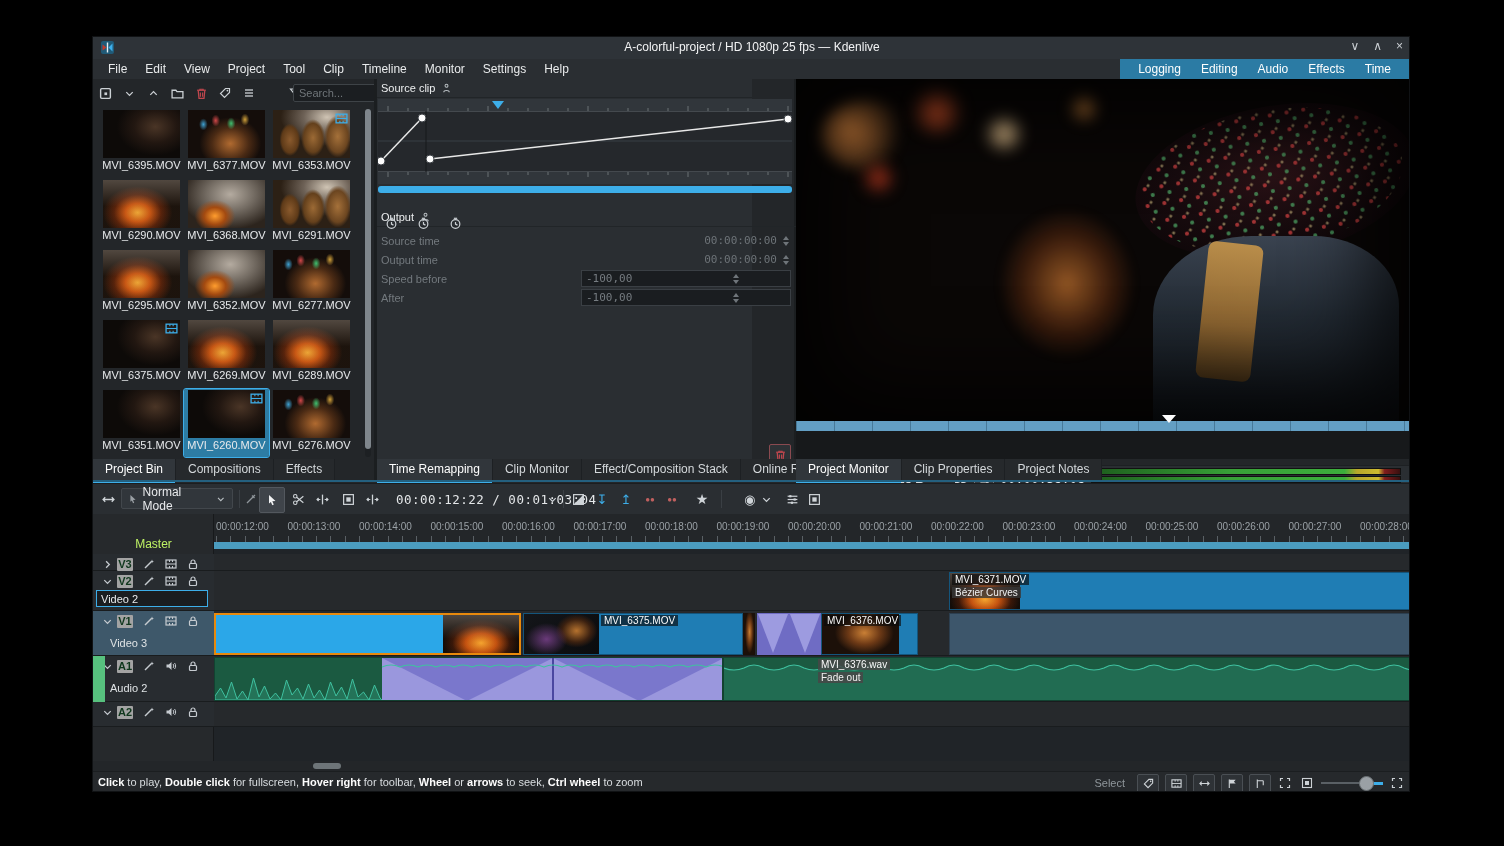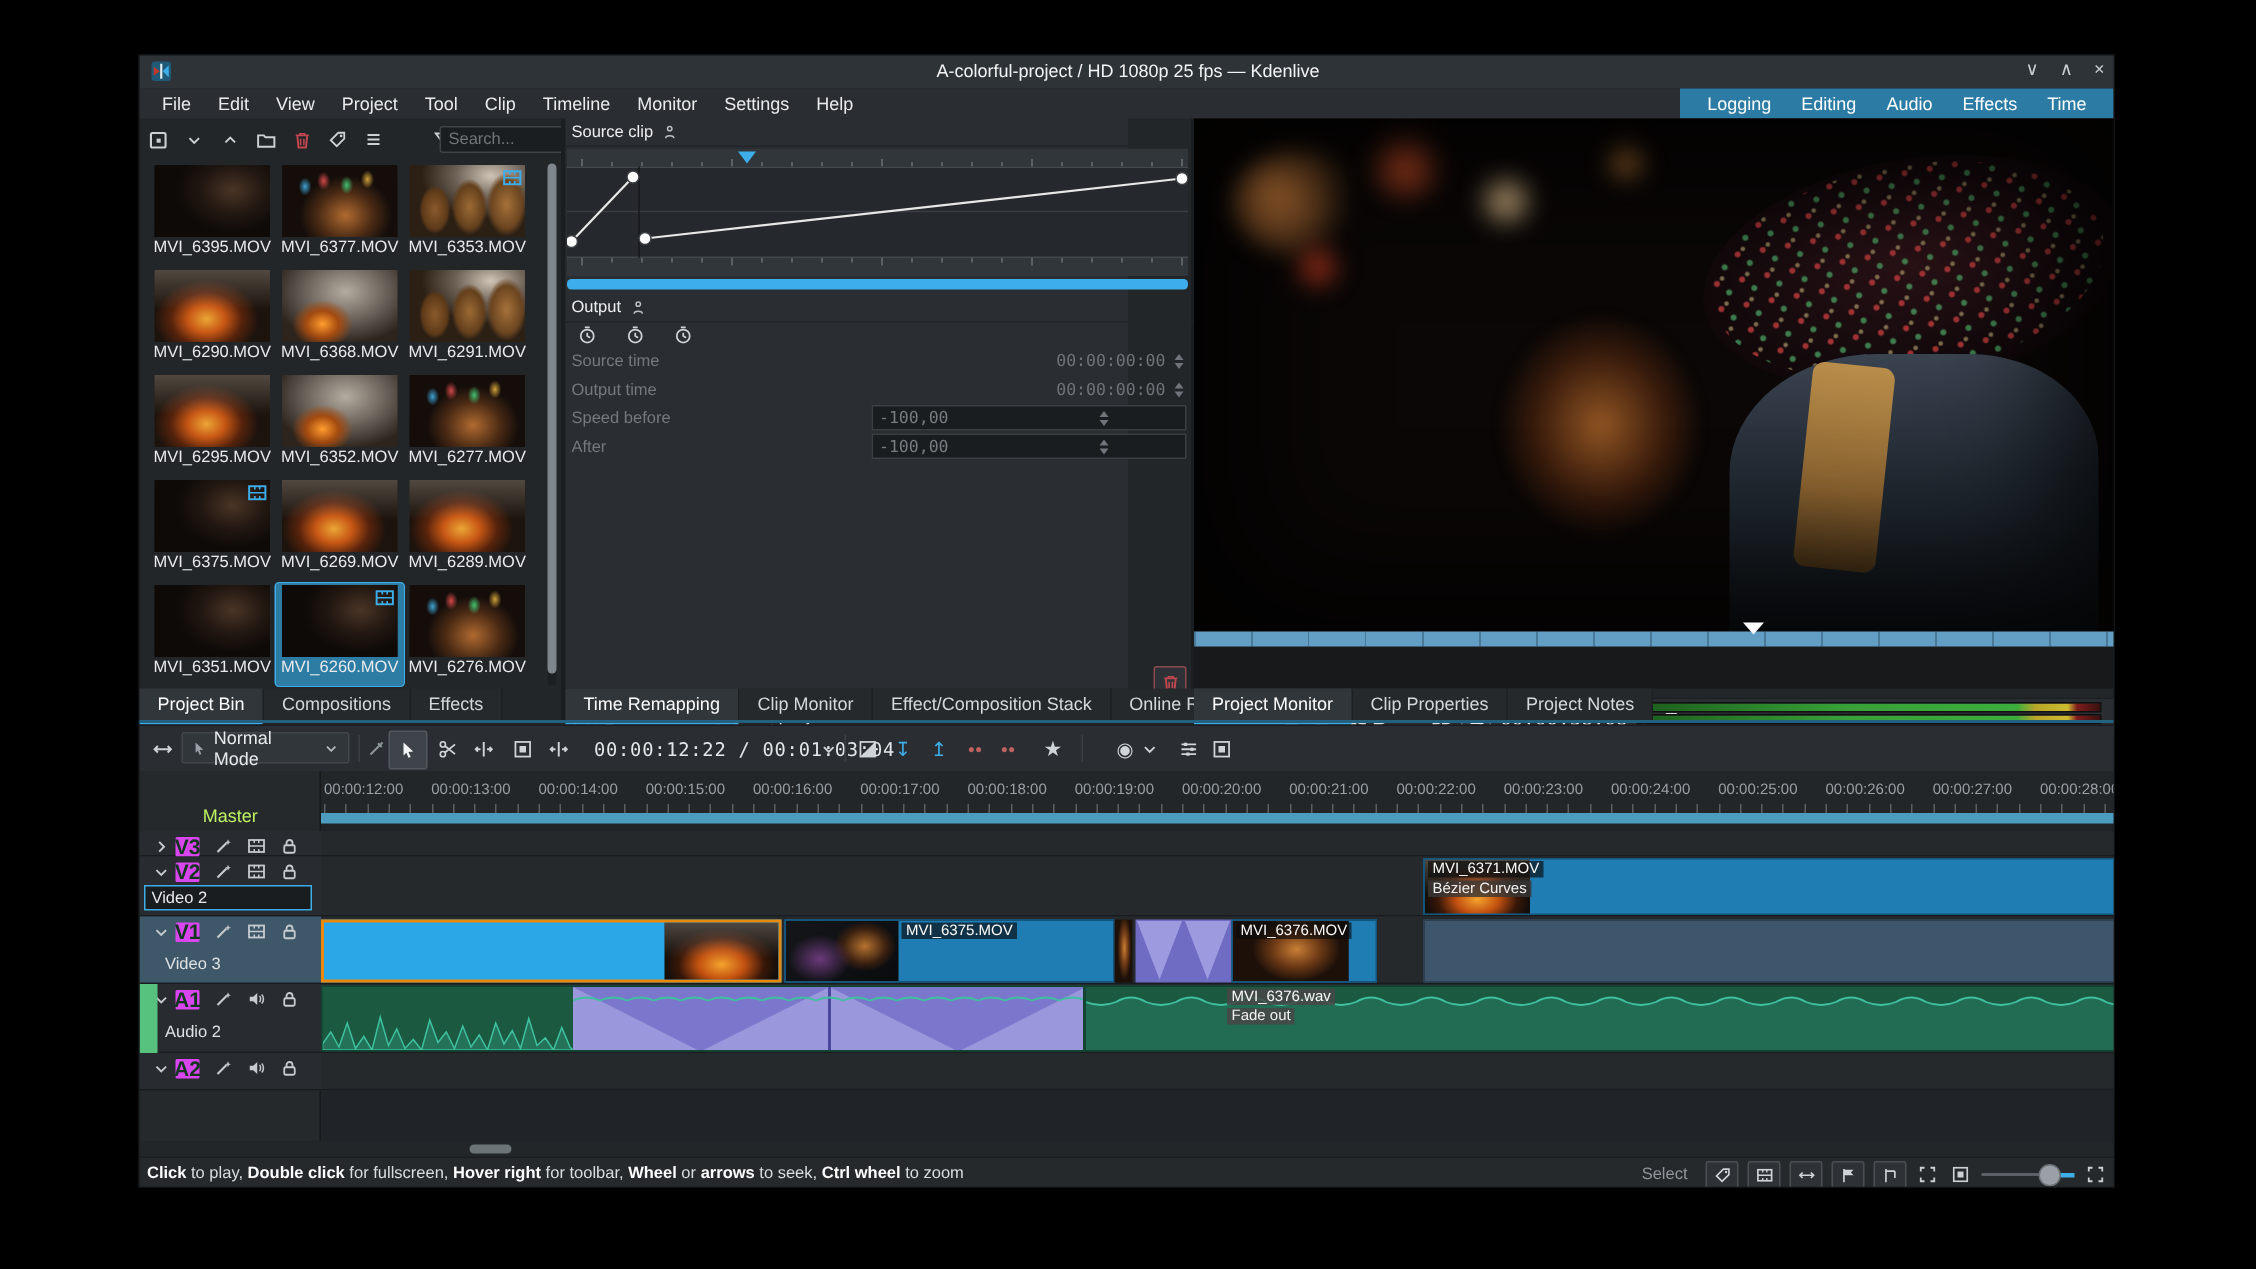--- a/index.html
+++ b/index.html
@@ -55,21 +55,21 @@
   
   #bin-scroll{position:absolute;left:272px;top:72px;width:6px;height:348px;background:#1d2023;border-radius:3px;}
   #bin-scroll .thumb{position:absolute;left:0;top:0;width:6px;height:340px;background:#7f868c;border-radius:3px;}
   
   .vsplit{position:absolute;top:42px;width:3px;height:402px;background:#1b1e20;}
   
   #remap{position:absolute;left:284px;top:42px;width:375px;height:380px;background:#2a2e32;}
   .panel-head{height:18px;display:flex;align-items:center;gap:6px;padding-left:4px;font-size:11px;color:#eceeef;border-bottom:1px solid #212528;}
   #curve-wrap{position:absolute;left:1px;top:20px;width:414px;height:85px;background:#25282c;}
   #remap-zoombar{position:absolute;left:1px;top:107px;width:414px;height:7px;background:#3daee9;border-radius:3px;}
-  #output-head{position:absolute;left:0;top:117px;width:417px;text-align:right;}
+  #output-head{position:absolute;left:0;top:129px;width:417px;text-align:right;}
   #clock-row{position:absolute;left:6px;top:136px;display:flex;gap:16px;}
   #remap-fields{position:absolute;left:4px;top:152px;width:410px;}
   .fld-row{display:flex;align-items:center;height:19px;font-size:11px;color:#73797e;}
   .fld-row .lbl{width:200px;}
   .fld-val{flex:1;text-align:right;font-family:"DejaVu Sans Mono",monospace;font-size:11px;color:#6d7378;padding-right:4px;}
   .fld-box{flex:1;height:15px;background:#1a1d20;border:1px solid #3a3f44;display:flex;align-items:center;
            font-family:"DejaVu Sans Mono",monospace;font-size:11px;color:#767c81;padding:0 4px;margin-left:0px;}
   .fld-box span{flex:1;text-align:left;}
   .spin{display:flex;flex-direction:column;justify-content:center;gap:2px;width:10px;align-items:center;}
   .spin .u{width:0;height:0;border-left:3px solid transparent;border-right:3px solid transparent;border-bottom:4px solid #6f757a;}
@@ -127,21 +127,21 @@
   #track-col{position:absolute;left:0;top:0;width:121px;height:247px;background:#26292c;border-right:1px solid #17191b;box-sizing:border-box;}
   #master-row{position:absolute;left:0;top:20px;width:121px;height:20px;display:flex;align-items:center;justify-content:center;font-size:12px;color:#bef264;}
   #ruler{position:absolute;left:121px;top:0;width:1197px;height:28px;background:#232629;overflow:hidden;}
   .rlabel{position:absolute;top:7px;font-size:10px;color:#9aa1a6;white-space:nowrap;}
   .rtick{position:absolute;top:22px;width:1px;height:6px;background:#5a6065;}
   #zonebar{position:absolute;left:121px;top:28px;width:1197px;height:7px;background:#4b9cbf;}
   .lane{position:absolute;left:121px;width:1197px;background:#26292c;border-bottom:1px solid #191c1e;box-sizing:border-box;}
   .thead{position:absolute;left:0;width:121px;background:#282c30;border-bottom:1px solid #191c1e;box-sizing:border-box;}
   .thead.sel{background:#3e586a;}
   .thead .row{display:flex;align-items:center;gap:4px;height:20px;padding-left:9px;}
-  .tbadge{width:16px;height:13px;background:#d946ef;color:#10371d;font-size:14px;font-weight:bold;display:flex;align-items:center;justify-content:center;border-radius:1px;}
+  .tbadge{width:16px;height:13px;background:#a3a3a3;color:#10371d;font-size:11px;font-weight:bold;display:flex;align-items:center;justify-content:center;border-radius:1px;}
   .ticon{margin-left:6px;display:flex;align-items:center;}
   .tname{padding-left:17px;font-size:11px;color:#dfe3e5;margin-top:6px;}
   #v2-rename{position:absolute;left:3px;top:19px;width:112px;height:17px;background:#1a1d20;border:1px solid #3daee9;color:#e8eaec;font-size:11px;padding:0 4px;box-sizing:border-box;font-family:"Liberation Sans",sans-serif;}
   #arm-bar{position:absolute;left:-121px;top:0;width:12px;background:#57c17e;}
   .clip{position:absolute;box-sizing:border-box;overflow:hidden;}
   .clip-label{position:absolute;left:2px;top:1px;font-size:10px;color:#fbfbfb;background:rgba(10,10,10,.65);padding:0 3px;white-space:nowrap;}
   .clip-label2{position:absolute;left:2px;top:14px;font-size:10px;color:#f0f0f0;background:rgba(55,55,55,.8);padding:0 3px;white-space:nowrap;}
   .thumbfill-fire{background:linear-gradient(180deg, rgba(170,160,150,.4), rgba(40,30,25,.05) 60%),
       radial-gradient(50% 60% at 50% 70%, #ffab30 0%, #cc5510 40%, #3a1708 75%, #120c08 100%);}
   .thumbfill-dark{background:radial-gradient(40% 55% at 30% 60%, #6a3a7a 0%, rgba(20,12,16,0) 70%),

